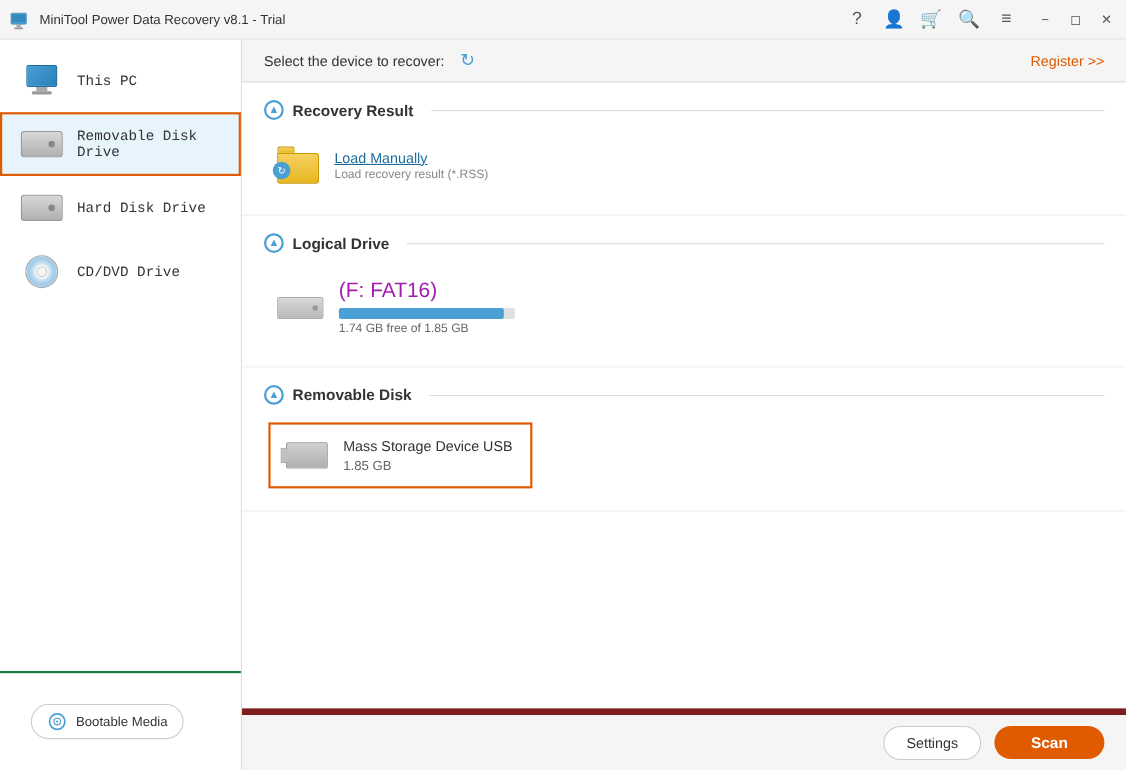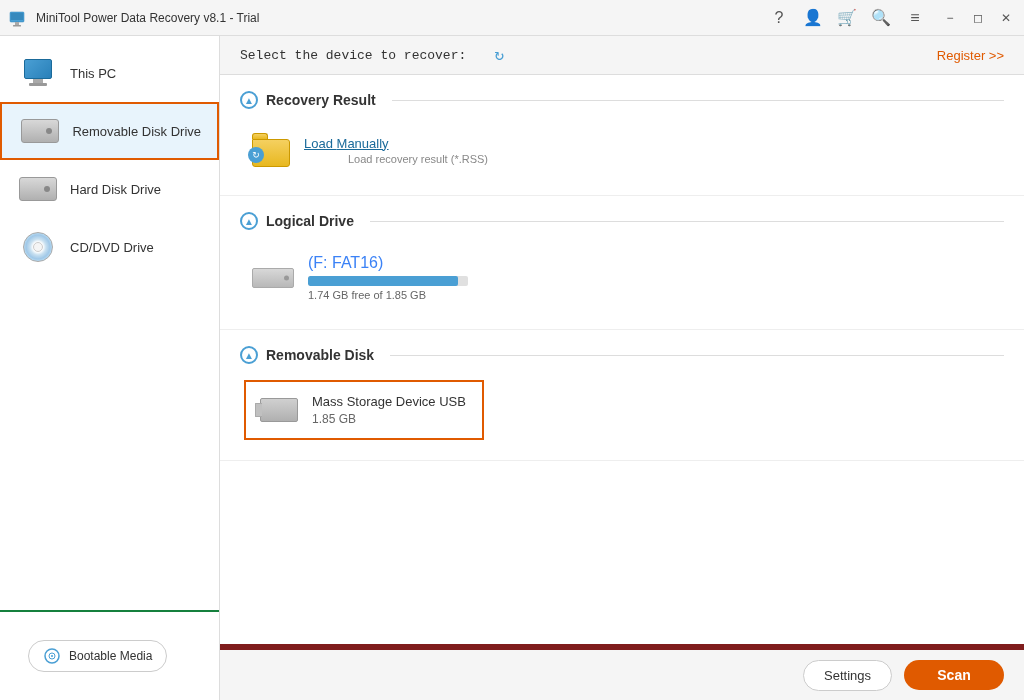--- a/index.html
+++ b/index.html
@@ -76,20 +76,21 @@
       width: 220px;
       background: #fff;
       border-right: 1px solid #ddd;
       display: flex;
       flex-direction: column;
       flex-shrink: 0;
     }
     .sidebar-items {
       flex: 1;
       padding: 8px 0;
+      font-family: Liberation Mono, monospace;
     }
     .sidebar-item {
       display: flex;
       align-items: center;
       gap: 12px;
       padding: 12px 16px;
       cursor: pointer;
       border: 2px solid transparent;
     }
     .sidebar-item.active {
@@ -220,24 +221,23 @@
       border-bottom: 1px solid #ddd;
       padding: 10px 20px;
       display: flex;
       align-items: center;
       justify-content: space-between;
       flex-shrink: 0;
     }
     .topbar-left {
       display: flex;
       align-items: center;
-      gap: 24px;
+      gap: 12px;
       font-size: 13px;
       color: #333;
-      font-family: Liberation Mono, monospace;
     }
     .refresh-icon {
       width: 18px;
       height: 18px;
       display: flex;
       align-items: center;
       justify-content: center;
       color: #4a9fd4;
       font-size: 16px;
     }
@@ -347,37 +347,36 @@
     }
     .load-manually-text .title span {
       color: #1a6a9a;
       text-decoration: underline;
       margin-top: 24px;
     }
     .load-manually-text .subtitle {
       font-size: 11px;
       color: #888;
       margin-top: 2px;
-      margin-left: 44px;
     }
 
     
     .drive-item {
       display: flex;
       align-items: center;
       gap: 14px;
       padding: 8px 12px;
       cursor: pointer;
     }
     .drive-item-icon {
       flex-shrink: 0;
     }
     .drive-info .drive-name {
-      font-size: 16px;
-      color: #3b82f6;
+      font-size: 19px;
+      color: #a21caf;
       margin-bottom: 4px;
     }
     .drive-progress {
       width: 160px;
       height: 10px;
       background: #e0e0e0;
       border-radius: 2px;
       overflow: hidden;
     }
     .drive-progress-bar {

